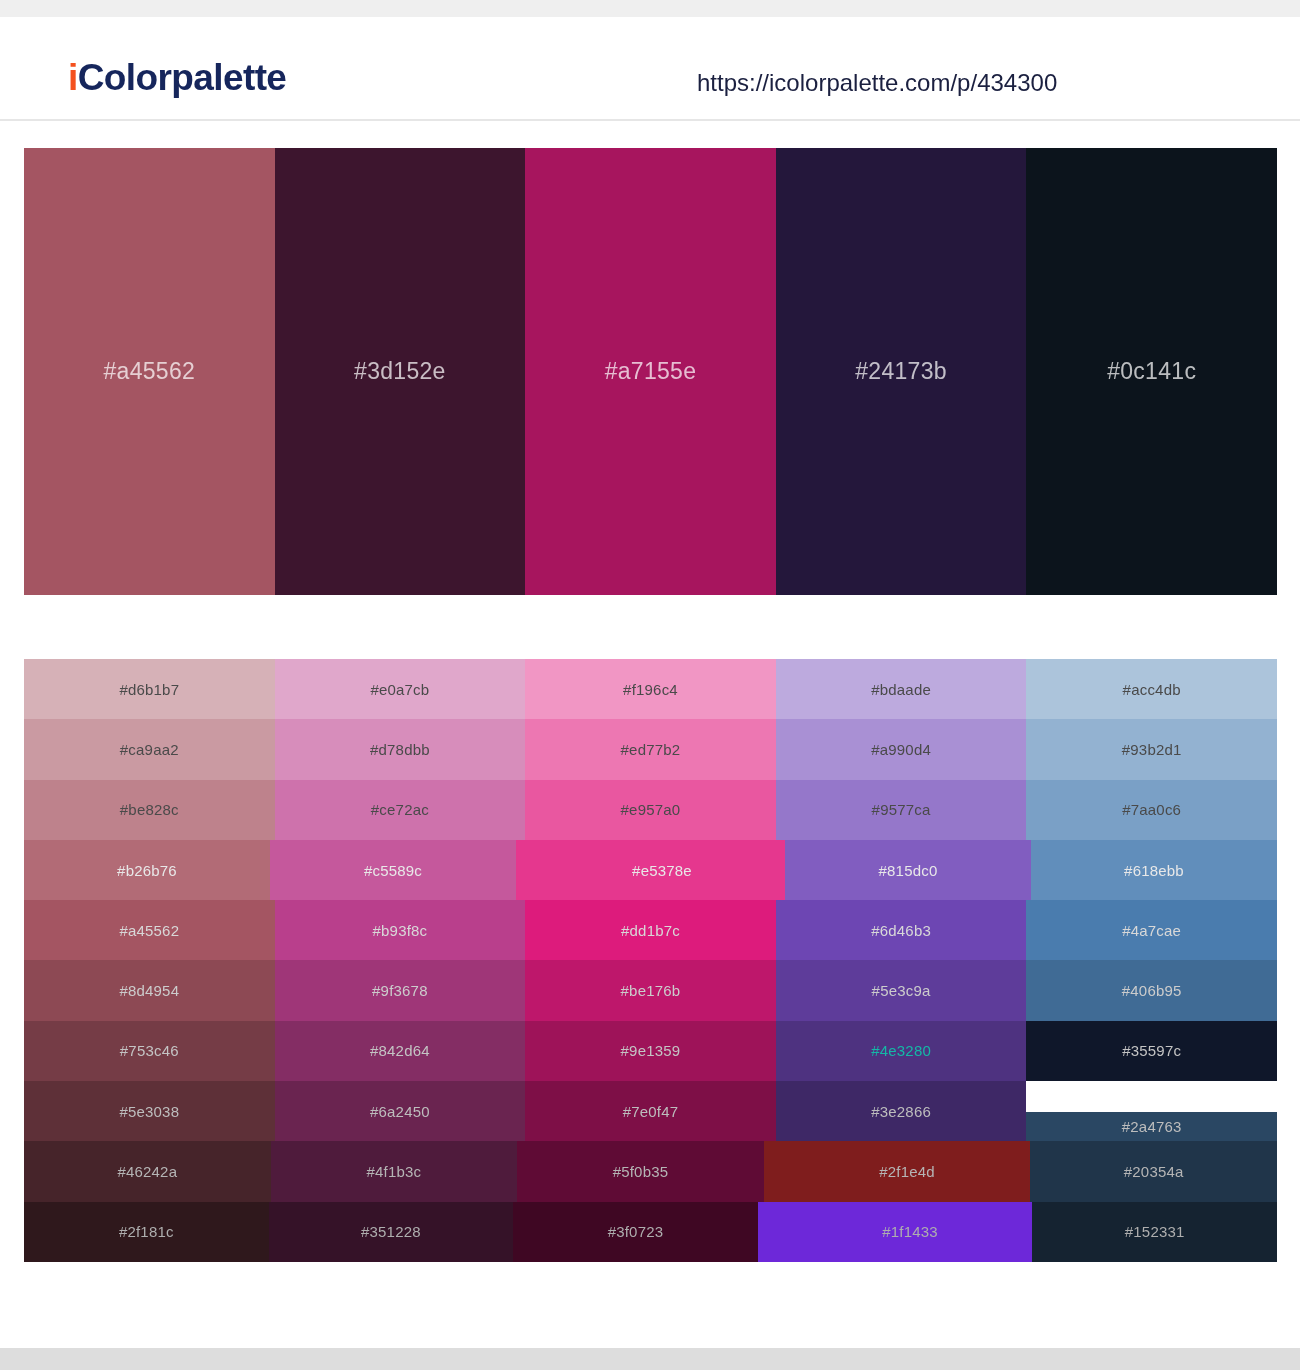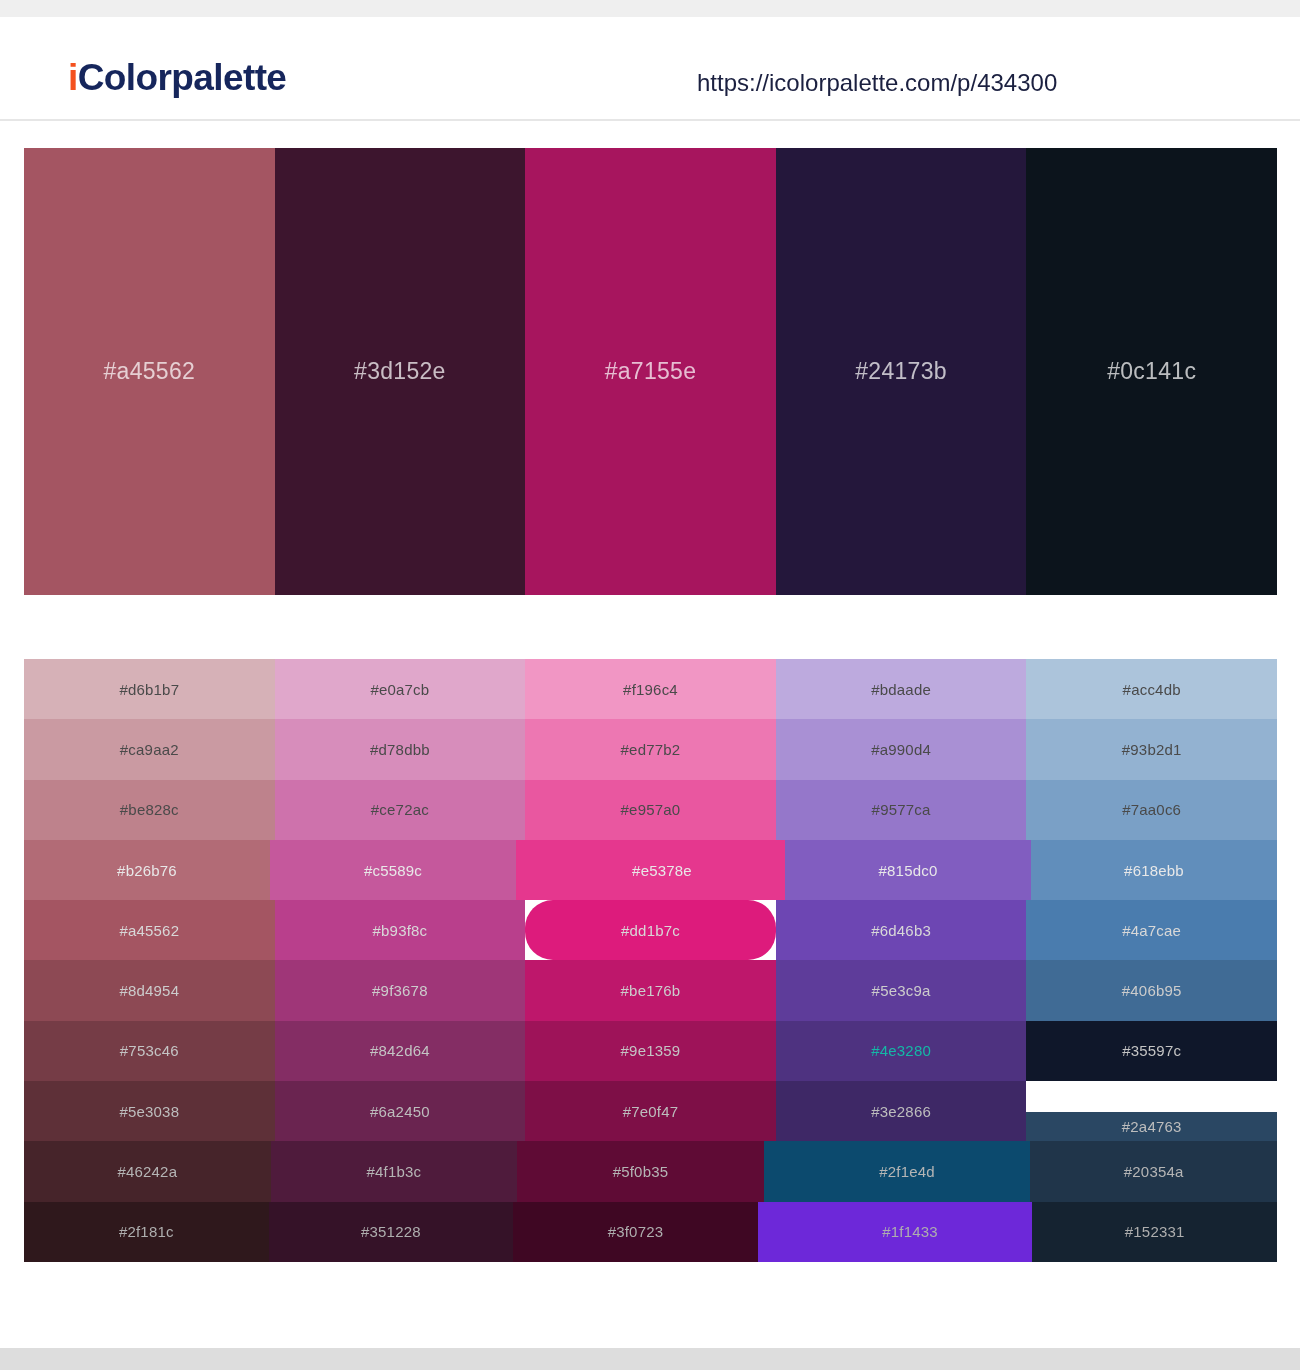--- a/index.html
+++ b/index.html
@@ -175,21 +175,21 @@
       <div class="shade-row">
         <div class="shade-cell" style="background: rgb(178, 107, 118); color: rgb(232, 232, 232);">#b26b76</div>
         <div class="shade-cell" style="background: rgb(197, 88, 156); color: rgb(232, 232, 232);">#c5589c</div>
         <div class="shade-cell" style="background: rgb(229, 55, 142); color: rgb(232, 232, 232); padding-left: 23px;">#e5378e</div>
         <div class="shade-cell" style="background: rgb(129, 93, 192); color: rgb(232, 232, 232);">#815dc0</div>
         <div class="shade-cell" style="background: rgb(97, 142, 187); color: rgb(232, 232, 232);">#618ebb</div>
       </div>
       <div class="shade-row">
         <div class="shade-cell" style="background: rgb(164, 85, 98); color: rgb(216, 216, 216);">#a45562</div>
         <div class="shade-cell" style="background: rgb(185, 63, 140); color: rgb(216, 216, 216);">#b93f8c</div>
-        <div class="shade-cell" style="background: rgb(221, 27, 124); color: rgb(216, 216, 216); border-radius: 28px;">#dd1b7c</div>
+        <div class="shade-cell" style="background: rgb(221, 27, 124); color: rgb(216, 216, 216);">#dd1b7c</div>
         <div class="shade-cell" style="background: rgb(109, 70, 179); color: rgb(216, 216, 216);">#6d46b3</div>
         <div class="shade-cell" style="background: rgb(74, 124, 174); color: rgb(216, 216, 216);">#4a7cae</div>
       </div>
       <div class="shade-row">
         <div class="shade-cell" style="background: rgb(141, 73, 84); color: rgb(204, 204, 204);">#8d4954</div>
         <div class="shade-cell" style="background: rgb(159, 54, 120); color: rgb(204, 204, 204);">#9f3678</div>
         <div class="shade-cell" style="background: rgb(190, 23, 107); color: rgb(204, 204, 204);">#be176b</div>
         <div class="shade-cell" style="background: rgb(94, 60, 154); color: rgb(204, 204, 204);">#5e3c9a</div>
         <div class="shade-cell" style="background: rgb(64, 107, 149); color: rgb(204, 204, 204);">#406b95</div>
       </div>
@@ -204,21 +204,21 @@
         <div class="shade-cell" style="background: rgb(94, 48, 56); color: rgb(189, 189, 189);">#5e3038</div>
         <div class="shade-cell" style="background: rgb(106, 36, 80); color: rgb(189, 189, 189);">#6a2450</div>
         <div class="shade-cell" style="background: rgb(126, 15, 71); color: rgb(189, 189, 189);">#7e0f47</div>
         <div class="shade-cell" style="background: rgb(62, 40, 102); color: rgb(189, 189, 189);">#3e2866</div>
         <div class="shade-cell" style="background: rgb(42, 71, 99); color: rgb(189, 189, 189); margin-top: 31px;">#2a4763</div>
       </div>
       <div class="shade-row">
         <div class="shade-cell" style="background: rgb(70, 36, 42); color: rgb(181, 181, 181);">#46242a</div>
         <div class="shade-cell" style="background: rgb(79, 27, 60); color: rgb(181, 181, 181);">#4f1b3c</div>
         <div class="shade-cell" style="background: rgb(95, 11, 53); color: rgb(181, 181, 181);">#5f0b35</div>
-        <div class="shade-cell" style="background: #0c4a6e; color: rgb(181, 181, 181); padding-left: 20px;">#2f1e4d</div>
+        <div class="shade-cell" style="background: #7f1d1d; color: rgb(181, 181, 181); padding-left: 20px;">#2f1e4d</div>
         <div class="shade-cell" style="background: rgb(32, 53, 74); color: rgb(181, 181, 181);">#20354a</div>
       </div>
       <div class="shade-row">
         <div class="shade-cell" style="background: rgb(47, 24, 28); color: rgb(174, 174, 174);">#2f181c</div>
         <div class="shade-cell" style="background: rgb(53, 18, 40); color: rgb(174, 174, 174);">#351228</div>
         <div class="shade-cell" style="background: rgb(63, 7, 35); color: rgb(174, 174, 174);">#3f0723</div>
         <div class="shade-cell" style="background: #6d28d9; color: rgb(174, 174, 174); padding-left: 30px;">#1f1433</div>
         <div class="shade-cell" style="background: rgb(21, 35, 49); color: rgb(174, 174, 174);">#152331</div>
       </div>
     </div>

